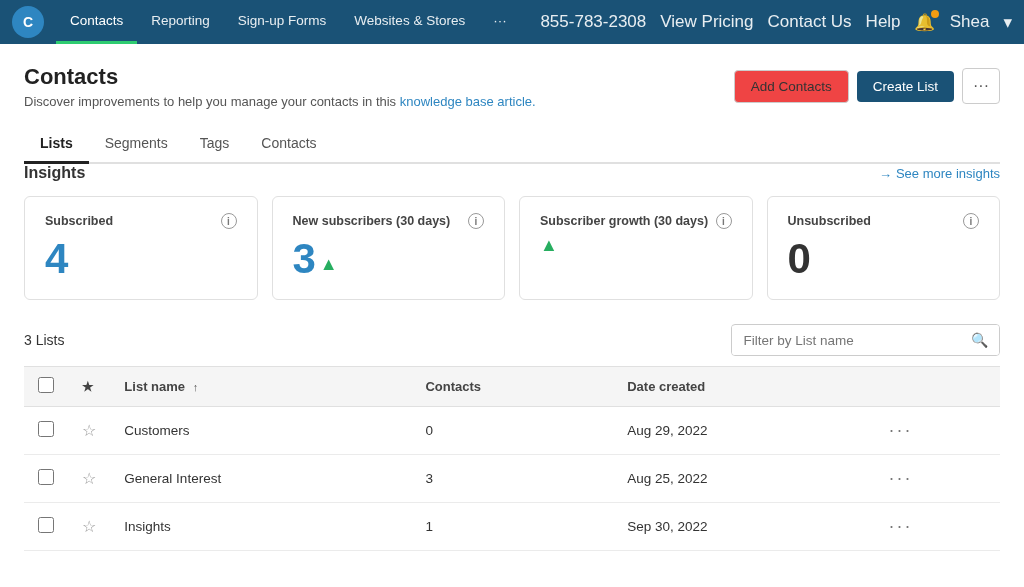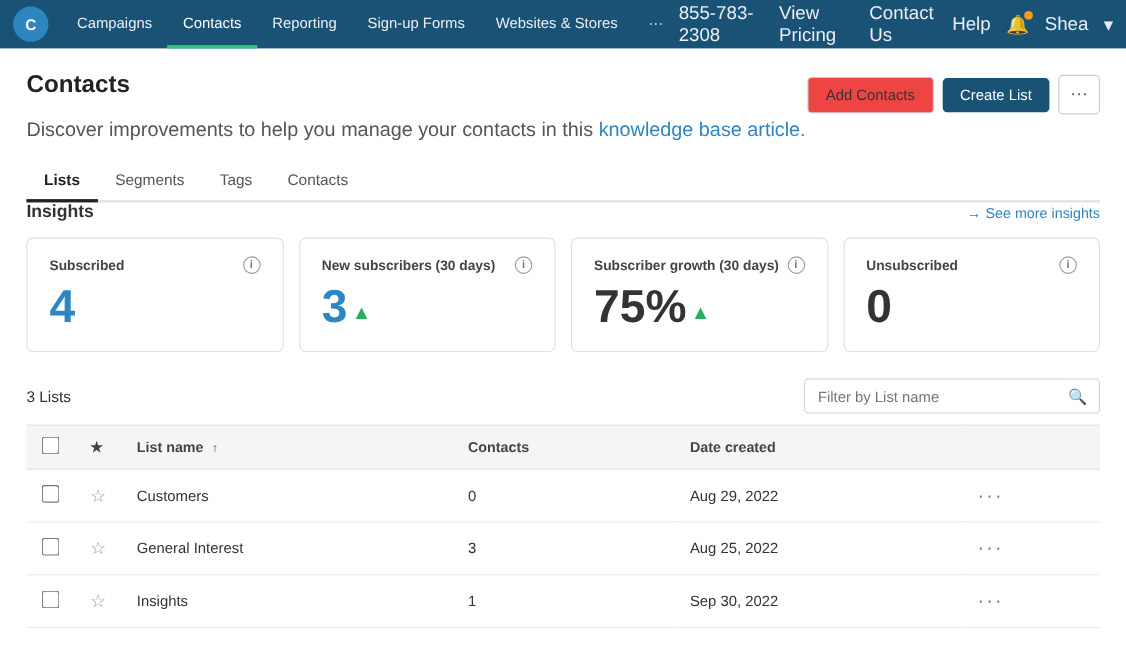--- a/index.html
+++ b/index.html
@@ -38,21 +38,21 @@
       width: 8px; height: 8px; background: #f39c12; border-radius: 50%;
     }
 
     
     .page { padding: 20px 24px; }
 
     
     .page-header { display: flex; align-items: flex-start; justify-content: space-between; margin-bottom: 16px; }
     .page-title-block {}
     .page-title { font-size: 22px; font-weight: 700; color: #222; }
-    .page-subtitle { font-size: 18px; color: #555; margin-top: 18px; }
+    .page-subtitle { font-size: 13px; color: #555; margin-top: 4px; }
     .page-subtitle a { color: #2e86c1; text-decoration: none; }
     .header-actions { display: flex; gap: 8px; align-items: center; margin-top: 4px; }
     .btn-add-contacts {
       padding: 8px 16px; border: 1px solid #ccc; background: #ef4444;
       border-radius: 4px; cursor: pointer; font-size: 13.5px; color: #333; font-weight: 500;
     }
     .btn-create-list {
       padding: 8px 16px; border: none; background: #1a5276;
       border-radius: 4px; cursor: pointer; font-size: 13.5px; color: #fff; font-weight: 500;
     }
@@ -112,21 +112,20 @@
     .star-icon { color: #999; cursor: pointer; font-size: 16px; }
     .sort-icon { display: inline; margin-left: 4px; font-size: 11px; color: #555; }
     .row-actions { color: #777; cursor: pointer; font-size: 18px; letter-spacing: 2px; }
   </style>
 </head>
 <body>
 
 <nav class="top-nav">
   <div class="nav-logo">C</div>
   <div class="nav-items">
-    <div class="nav-item">Campaigns</div>
     <div class="nav-item active">Contacts</div>
     <div class="nav-item">Reporting</div>
     <div class="nav-item">Sign-up Forms</div>
     <div class="nav-item">Websites &amp; Stores</div>
     <div class="nav-item">···</div>
   </div>
   <div class="nav-right">
     <span>855-783-2308</span>
     <span>View Pricing</span>
     <span>Contact Us</span>
@@ -193,21 +192,20 @@
         <span class="up-arrow">▲</span>
       </div>
     </div>
 
     <div class="insight-card">
       <div class="card-label">
         <span>Subscriber growth (30 days)</span>
         <div class="card-info-icon">i</div>
       </div>
       <div class="card-value dark">
-        <span>75%</span>
         <span class="up-arrow">▲</span>
       </div>
     </div>
 
     <div class="insight-card">
       <div class="card-label">
         <span>Unsubscribed</span>
         <div class="card-info-icon">i</div>
       </div>
       <div class="card-value dark">

